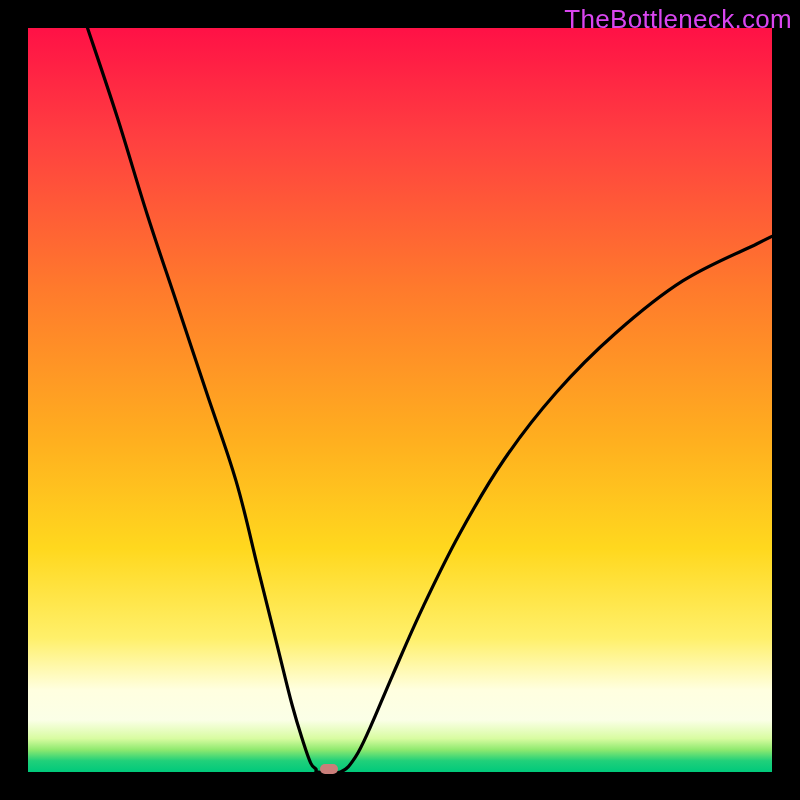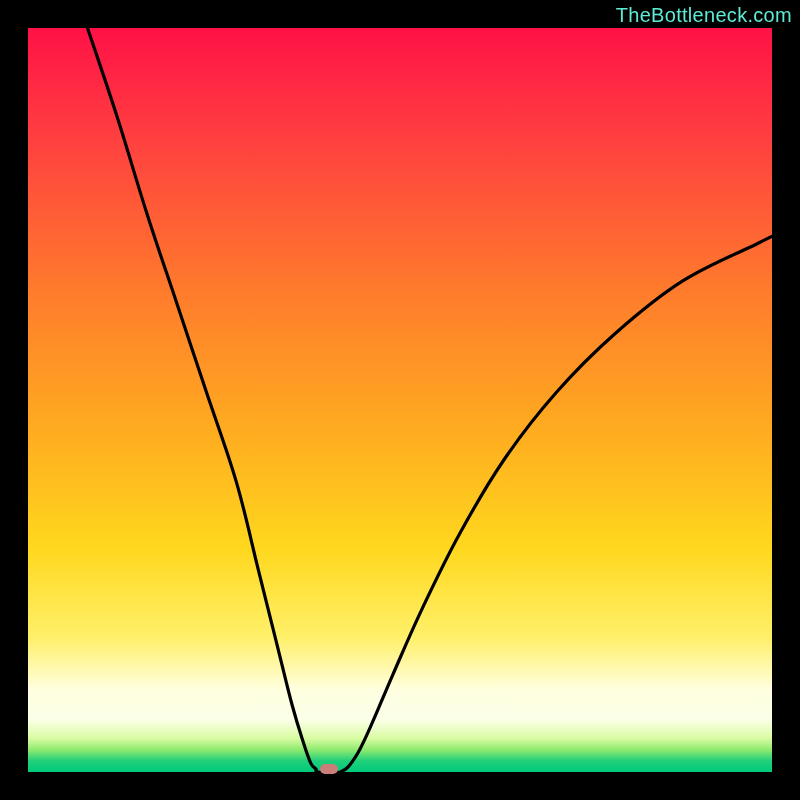--- a/index.html
+++ b/index.html
@@ -39,22 +39,22 @@
       #d8fca1 95.5%,
       #8fe96f 97%,
       #20d07a 98.5%,
       #00c97b 100%
     );
   }
   .watermark {
     position: absolute;
     top: 4px;
     right: 8px;
-    color: #5eead4;
-    font-size: 20px;
+    color: #d946ef;
+    font-size: 26px;
     font-weight: 400;
     letter-spacing: 0.3px;
   }
   svg.curve {
     position: absolute;
     left: 0;
     top: 0;
     width: 744px;
     height: 744px;
   }

